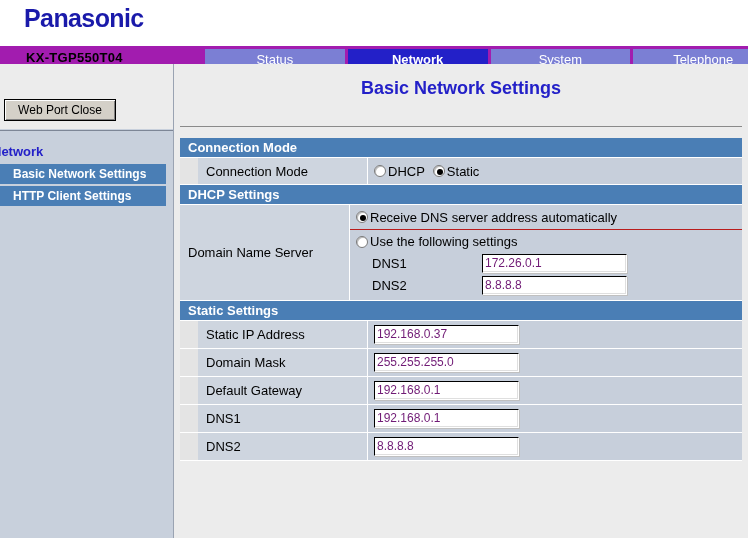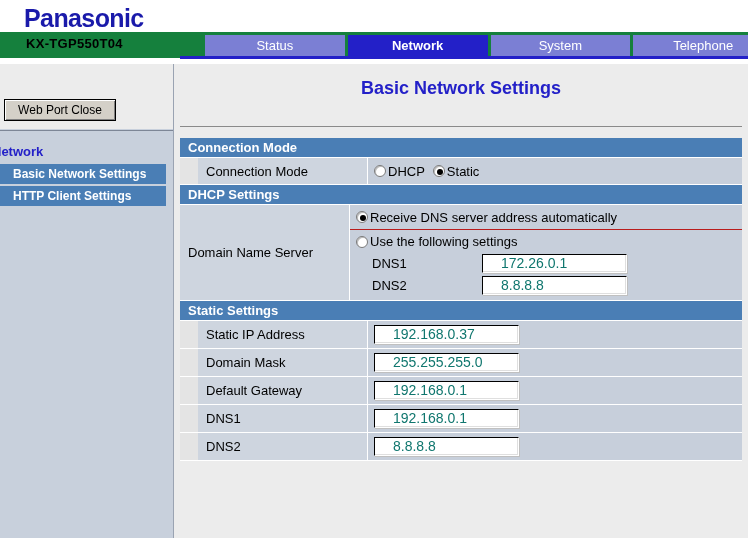--- a/index.html
+++ b/index.html
@@ -25,23 +25,23 @@
     position: absolute; left: 24px; top: 4px;
     font-family: "Liberation Sans", sans-serif;
     font-weight: bold;
     font-size: 25px;
     letter-spacing: -0.6px;
     color: #1a1aaa;
   }
 
   
   .tabrow {
-    position: absolute; left: 0; top: 32px;
+    position: absolute; left: 0; top: 46px;
     width: 748px; height: 26px;
-    background: #15803d;
+    background: #a21caf;
   }
   .model {
     position: absolute; left: 26px; top: 4px;
     font-weight: bold; font-size: 13px;
     letter-spacing: 0.3px;
     color: #000000;
   }
   .tabs {
     position: absolute; left: 180px; top: 3px;
     width: 568px; height: 21px;
@@ -194,23 +194,23 @@
   }
 
   .txt {
     width: 145px;
     height: 19px;
     background: #ffffff;
     border: 1px solid;
     border-color: #000000 #ffffff #ffffff #000000;
     box-shadow: inset -1px -1px 0 #dfdfdf, 1px 1px 0 #c0c0c0;
     font-family: "Liberation Sans", sans-serif;
-    font-size: 14px;
-    color: #0f766e;
-    padding: 0 18px;
+    font-size: 12px;
+    color: #701a75;
+    padding: 0 2px;
     line-height: 17px;
   }
   .txt.focused { }
 
   
   .radio-wrap { display: inline-flex; align-items: center; cursor: pointer; }
   .radio {
     width: 12px; height: 12px;
     border-radius: 50%;
     background: #ffffff;

